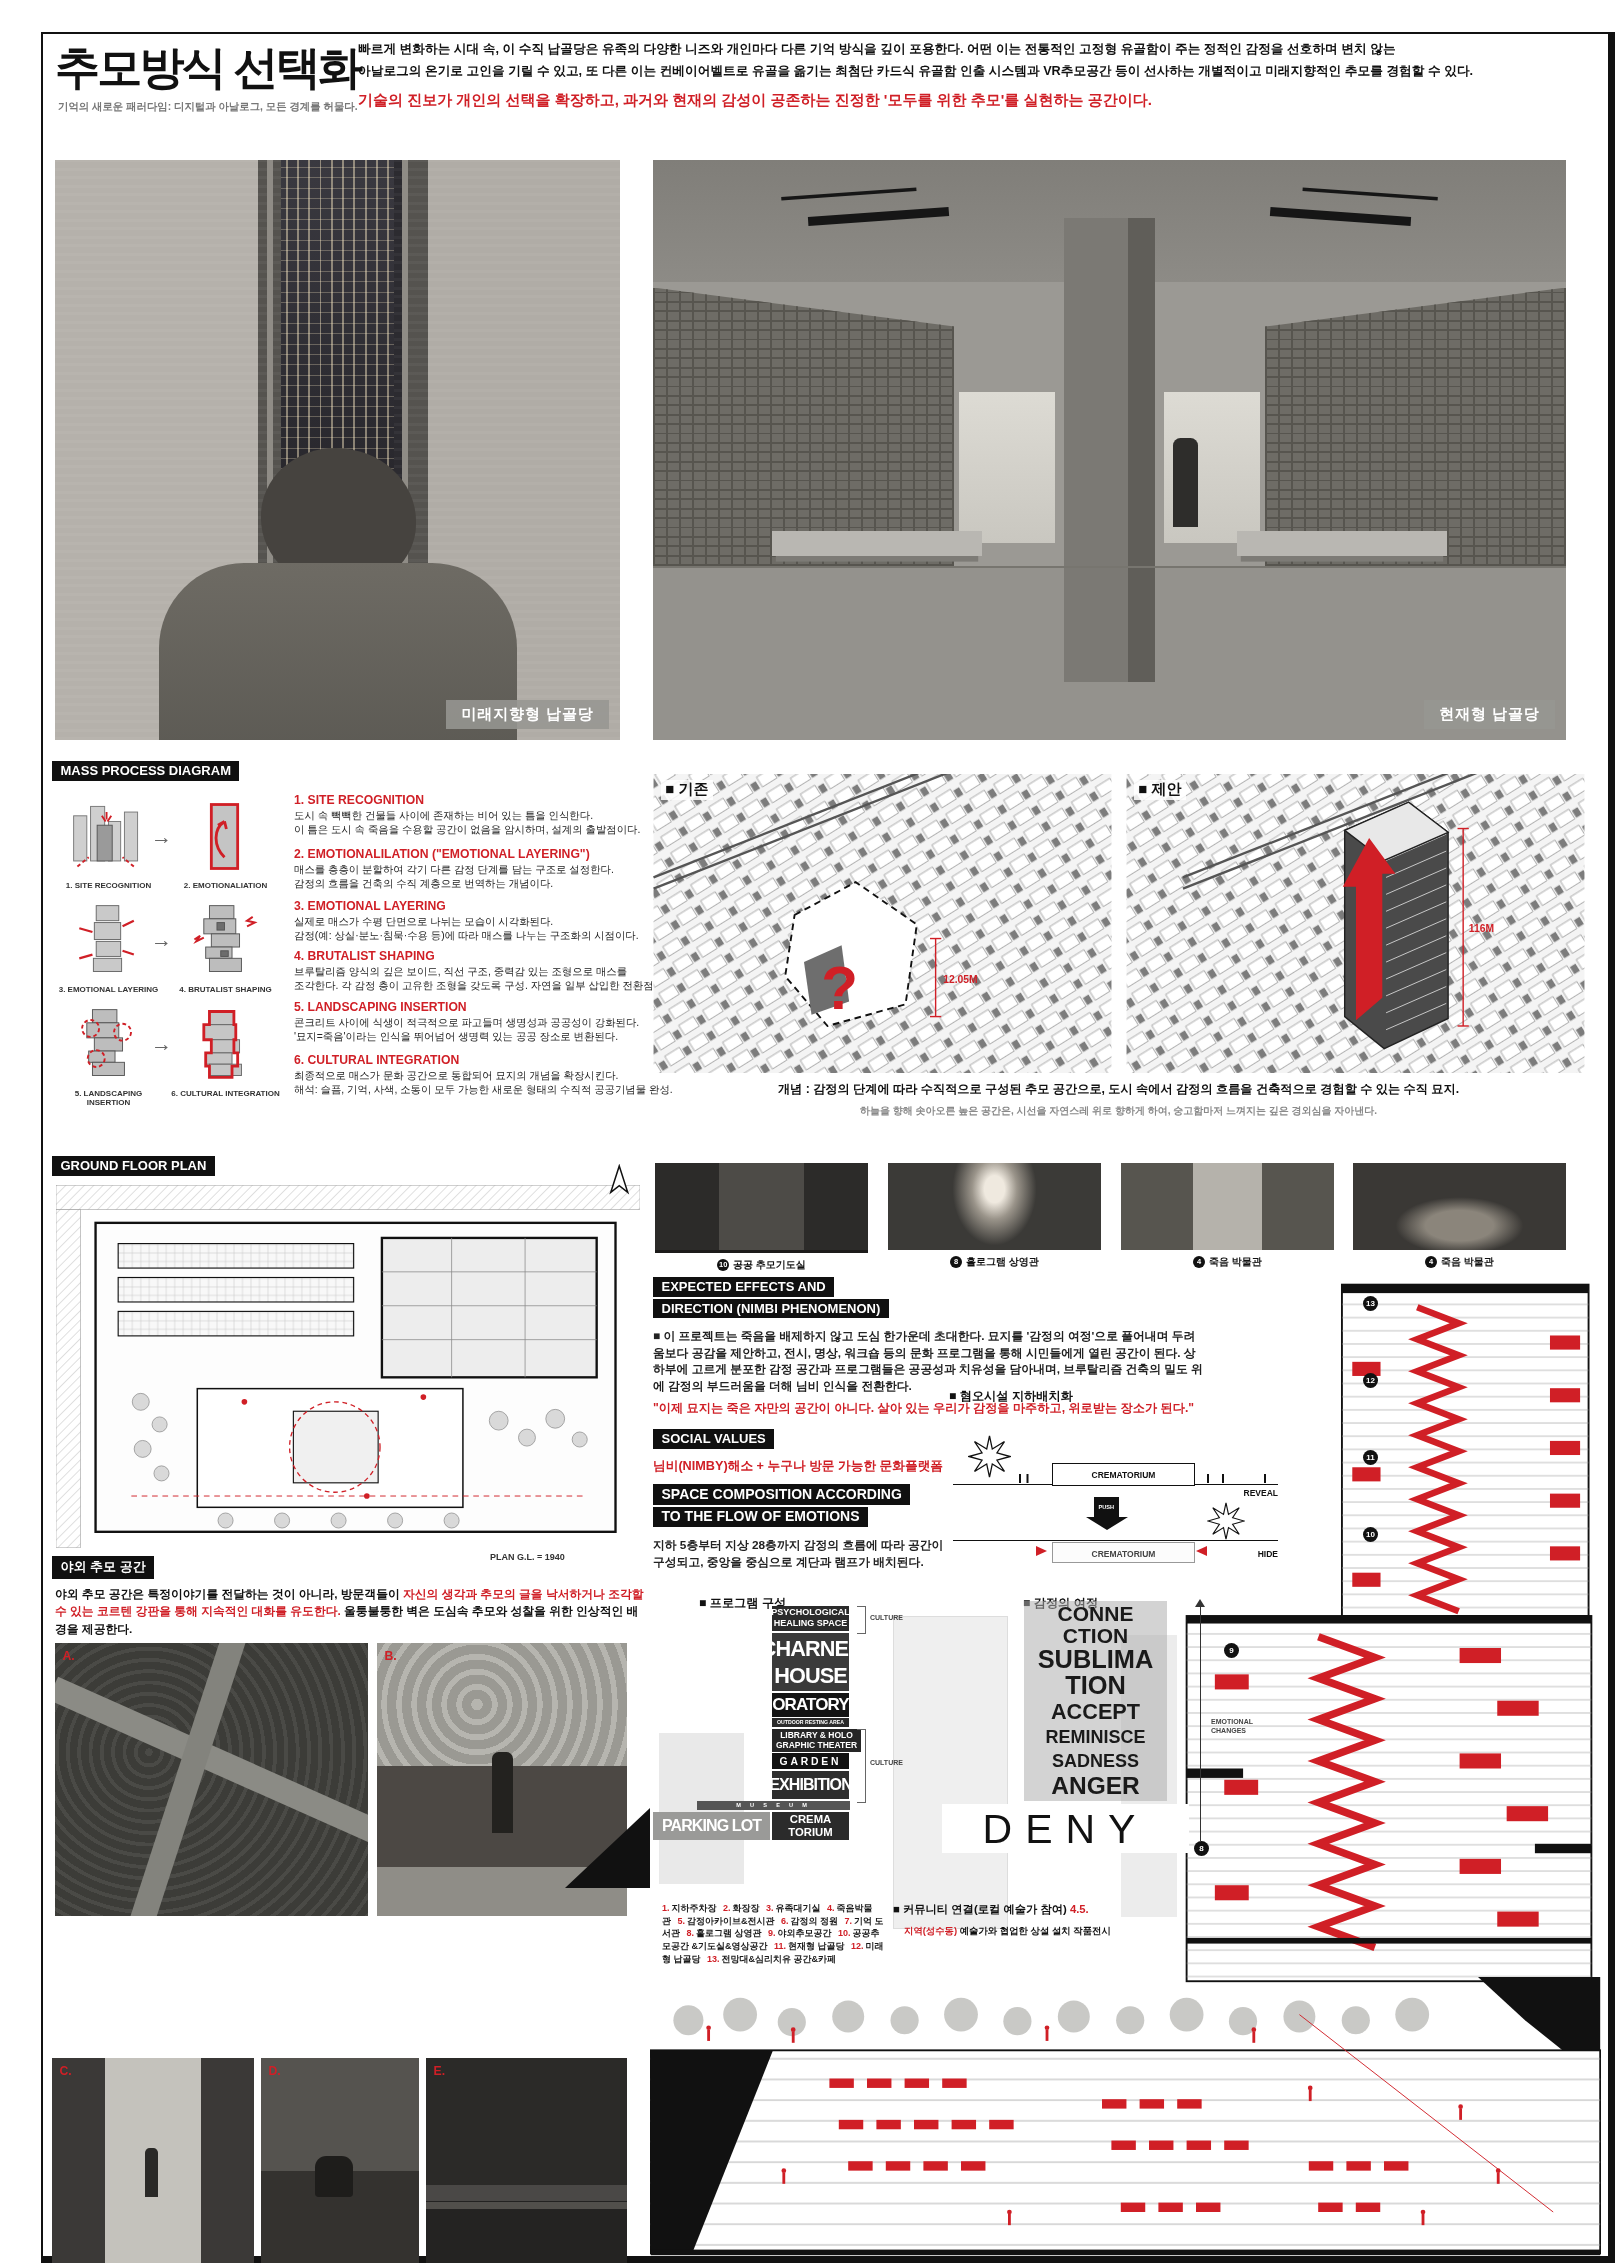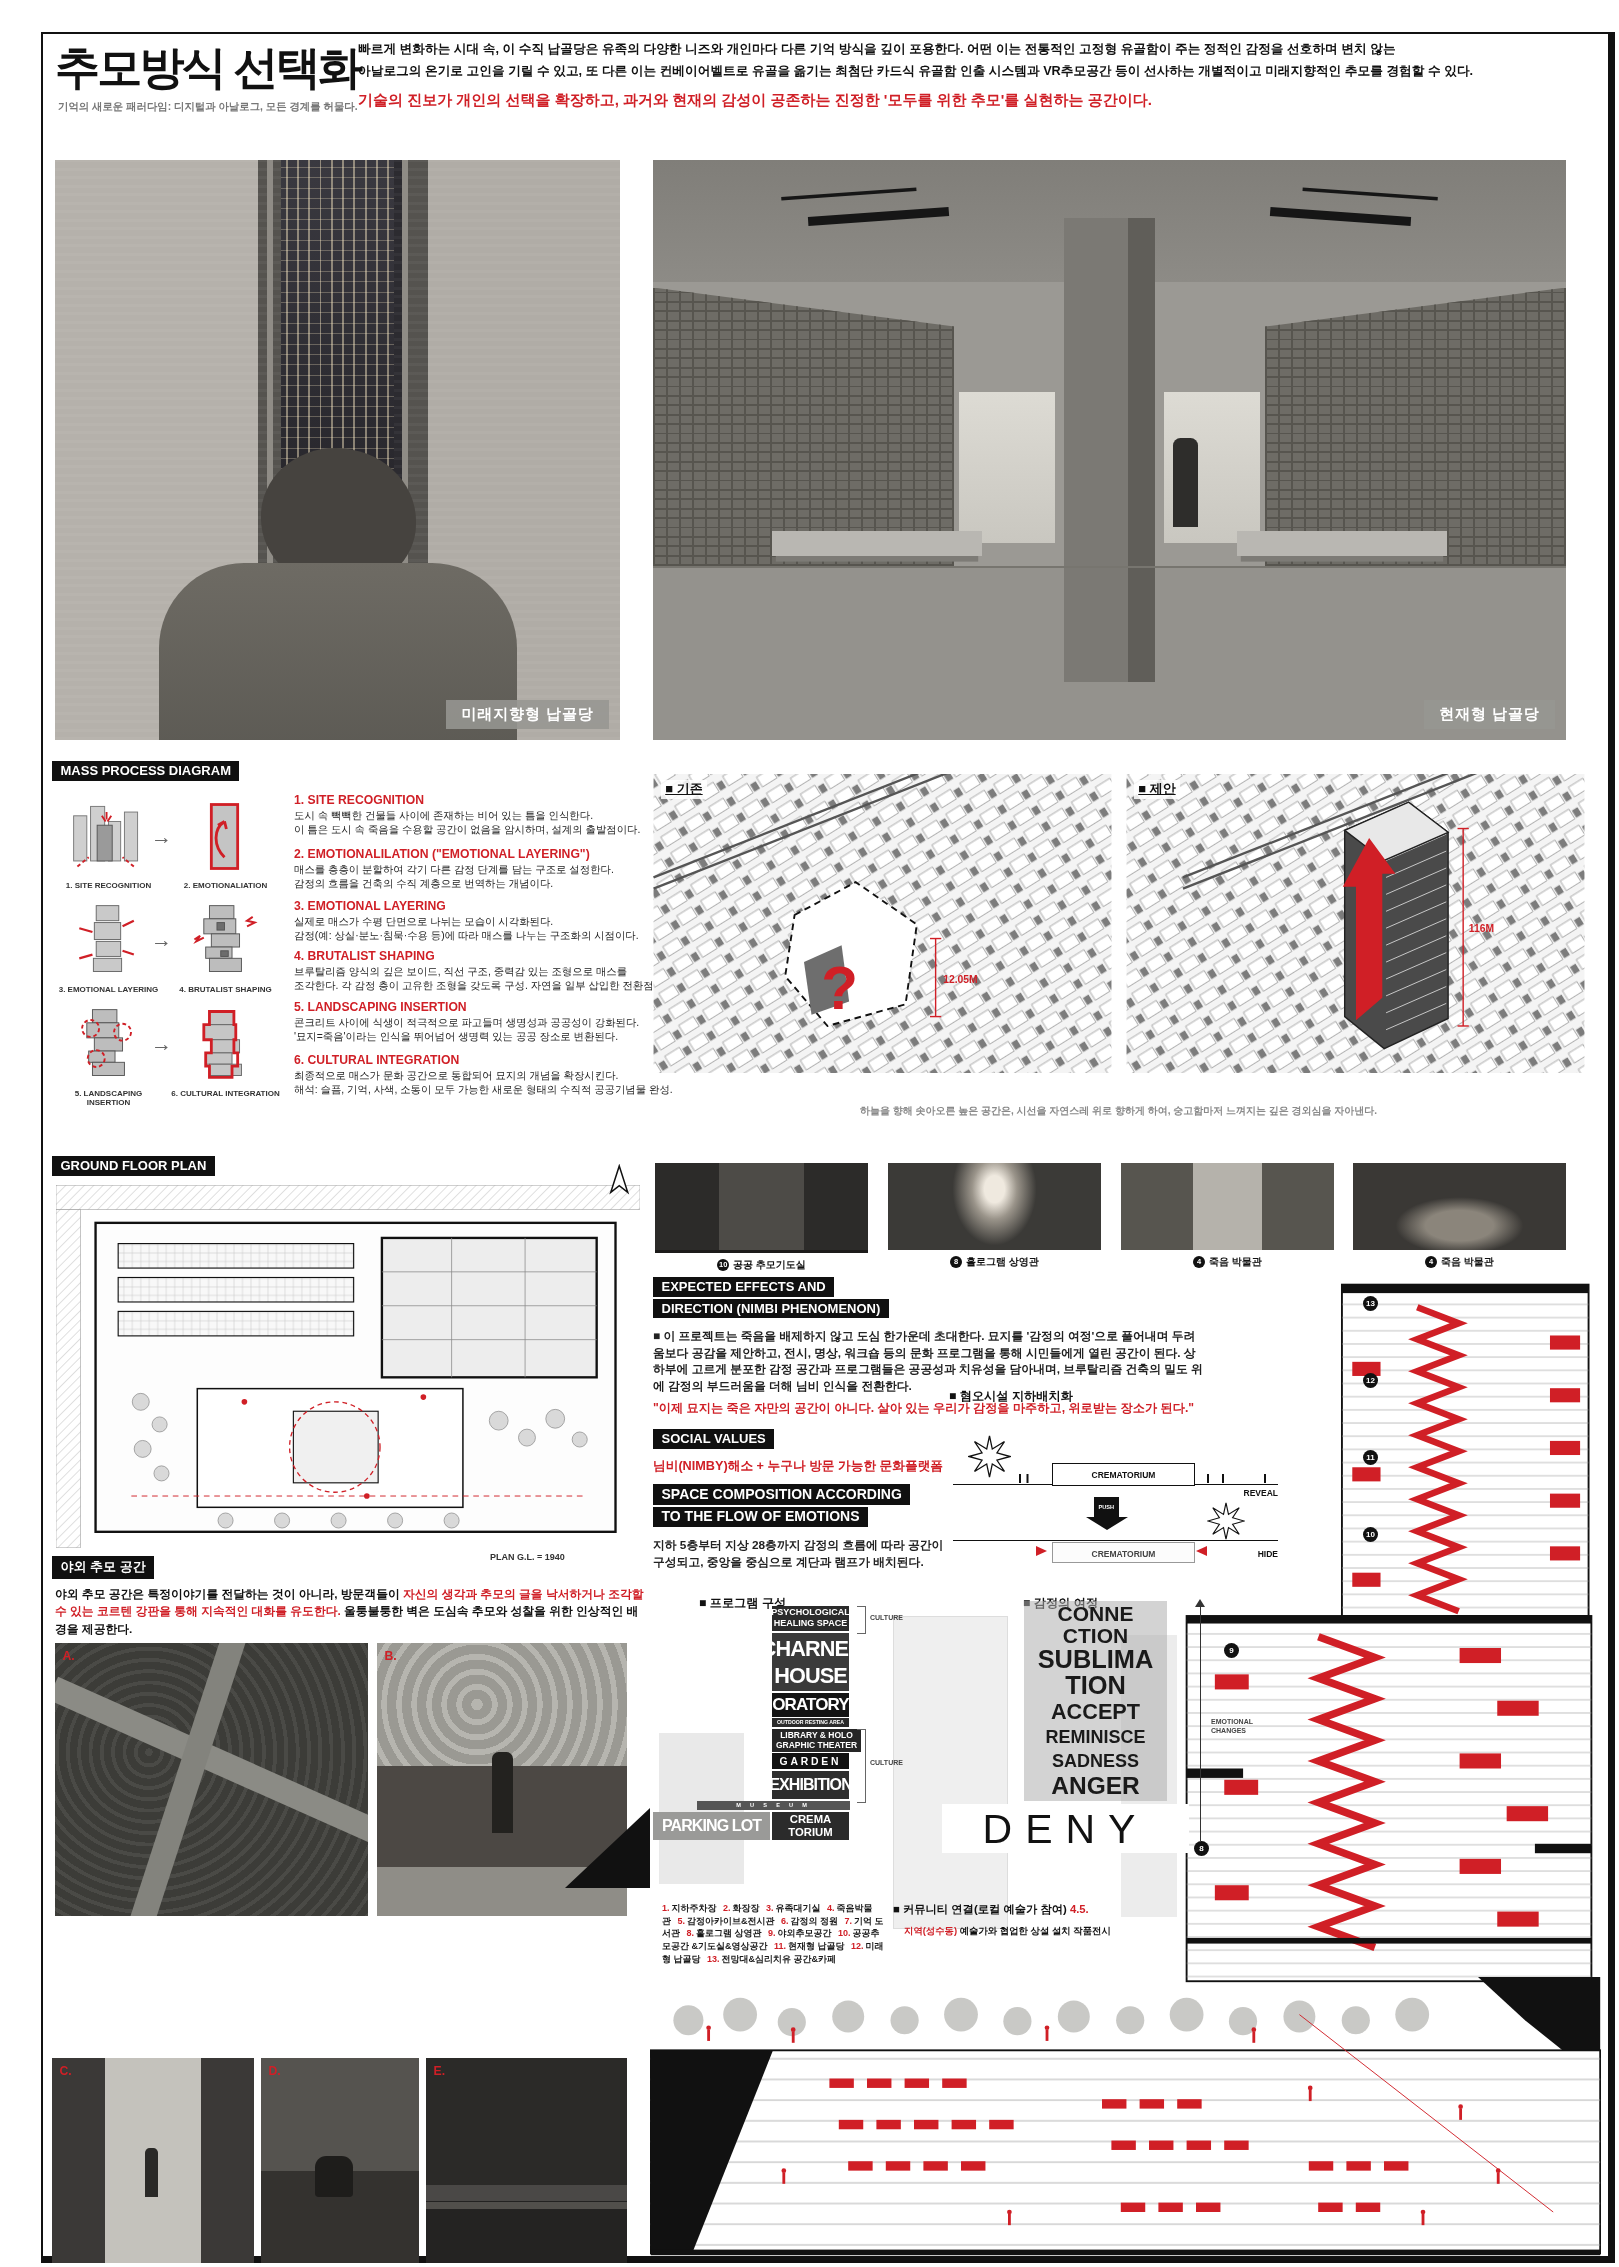--- a/index.html
+++ b/index.html
@@ -10,21 +10,21 @@
   .red{color:#d01f26;}
   .pre{white-space:pre;}
   .preline{white-space:pre-line;}
   .ctr{text-align:center;}
   .photo{position:absolute;overflow:hidden;}
   .pl-badge{position:absolute;right:11.3px;bottom:11.3px;background:rgba(150,150,146,.88);color:#fff;font-weight:700;font-size:15px;padding:4.7px 15px;letter-spacing:0.9px;}
   .dgbox{position:absolute;width:79px;height:79px;}
   .dglab{position:absolute;width:113px;font-size:8px;color:#333;text-align:center;font-weight:600;}
   .steph{font-size:12.2px;font-weight:800;color:#d01f26;}
   .stepb{font-size:10.4px;line-height:14.6px;color:#222;margin-top:1.9px;}
-  .panel-lab{position:absolute;left:7.5px;top:5.6px;font-size:13px;font-weight:800;background:rgba(255,255,255,.85);padding:0.9px 4.7px;text-decoration:underline;}
+  .panel-lab{position:absolute;left:7.5px;top:5.6px;font-size:15px;font-weight:800;background:rgba(255,255,255,.85);padding:0.9px 4.7px;}
   .gph{position:absolute;width:213px;}
   .gph .vis{width:213px;height:87px;}
   .gph .cap{margin-top:4.7px;text-align:center;font-size:10px;font-weight:700;}
   .badge{display:inline-block;width:12.2px;height:12.2px;border-radius:50%;background:#111;color:#fff;font-size:7.5px;line-height:12.2px;text-align:center;margin-right:3.8px;vertical-align:0.9px;}
   .stackitem{margin:0 0 1.9px 0;display:flex;align-items:center;justify-content:center;}
   .marker{position:absolute;width:15px;height:15px;border-radius:50%;background:#111;color:#fff;font-size:8px;line-height:15px;text-align:center;font-weight:700;}
   .bracket{position:absolute;width:7.5px;border:0.9px solid #666;border-left:none;}
   .leg{font-size:9px;font-weight:700;line-height:12.7px;}
   .leg .n{color:#d01f26;margin-right:1.9px;}
   .leg .t{margin-right:6.6px;color:#1a1a1a;}
@@ -254,20 +254,21 @@
         <path d="M244 262 V120 h-14 l28 -52 l28 38 h-14 v132 z" fill="#d01f26"></path>
       </g>
       <line x1="358" y1="58" x2="358" y2="268" stroke="#d01f26" stroke-width="1.5"></line>
       <line x1="352" y1="58" x2="364" y2="58" stroke="#d01f26" stroke-width="1.5"></line>
       <line x1="352" y1="268" x2="364" y2="268" stroke="#d01f26" stroke-width="1.5"></line>
       <text x="364" y="168" font-size="11" font-weight="700" fill="#d01f26">116M</text>
     </svg>
     <div class="panel-lab">■ 제안</div>
   </div>
 
+  <div class="abs ctr" style="left:653px;top:1081px;width:931px;font-size:12.2px;font-weight:800;">개념 : 감정의 단계에 따라 수직적으로 구성된 추모 공간으로, 도시 속에서 감정의 흐름을 건축적으로 경험할 수 있는 수직 묘지.</div>
   <div class="abs ctr" style="left:653px;top:1104px;width:931px;font-size:10px;color:#8a8a8a;font-weight:600;">하늘을 향해 솟아오른 높은 공간은, 시선을 자연스레 위로 향하게 하여, 숭고함마저 느껴지는 깊은 경외심을 자아낸다.</div>
 
   <div class="abs chip" style="left:52px;top:1156px;font-size:13px;">GROUND FLOOR PLAN</div>
   <svg class="abs" style="left:56px;top:1185px;" width="584" height="363" viewBox="0 0 620 385">
     <defs>
       <pattern id="hatch" width="7" height="7" patternUnits="userSpaceOnUse" patternTransform="rotate(45)">
         <rect width="7" height="7" fill="#fff"></rect>
           <line x1="0" y1="0" x2="0" y2="7" stroke="#bdbdbd" stroke-width="1"></line>
       </pattern>
       <pattern id="cells" width="9" height="9" patternUnits="userSpaceOnUse">

